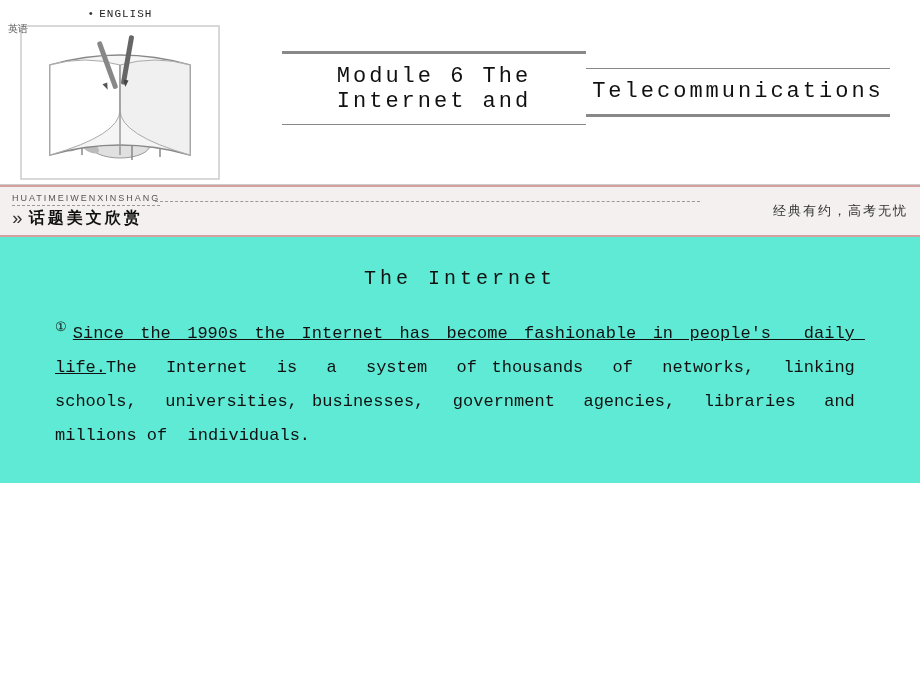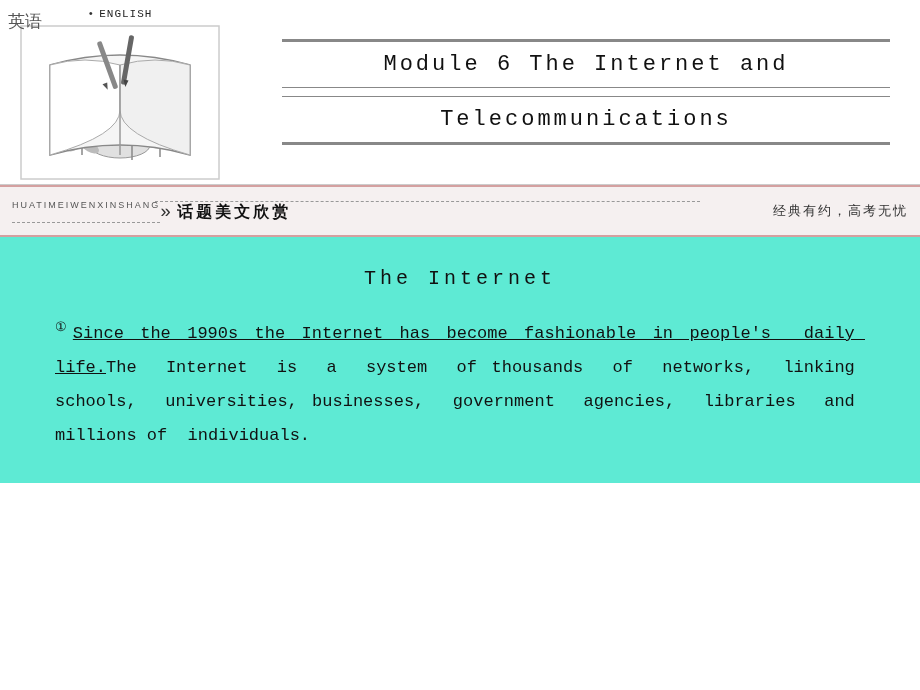--- a/index.html
+++ b/index.html
@@ -46,32 +46,31 @@
       gap: 4px;
     }
 
     .english-badge::before {
       content: '•';
       color: #333;
     }
 
     .subject-label {
       position: absolute;
-      top: 10px;
+      top: 22px;
       left: 8px;
-      font-size: 17px;
+      font-size: 10px;
       color: #555;
       font-family: 'SimSun', serif;
     }
 
     .header-right {
       flex: 1;
       display: flex;
-      flex-direction: column;
-      justify-content: center;
+      justify-content: flex-end;
       align-items: center;
       padding: 20px 30px;
     }
 
     .module-line1 {
       width: 100%;
       border-top: 3px solid #888;
       border-bottom: 1px solid #888;
       padding: 10px 0;
       text-align: center;
@@ -250,21 +249,21 @@
   </div>
 
   <div class="header-right">
     <div class="module-line1">Module 6  The Internet and</div>
     <div class="module-line2">Telecommunications</div>
   </div>
 </div>
 
 <div class="section-banner">
   <div class="banner-left">
-    <div style="display:flex; flex-direction:row; justify-content:center;">
+    <div style="display:flex; flex-direction:column; justify-content:center;">
       <div class="banner-text-small">HUATIMEIWENXINSHANG</div>
       <div style="display:flex; align-items:center; gap:6px; margin-top:2px;">
         <span class="banner-icon">»</span>
         <span class="banner-title">话题美文欣赏</span>
       </div>
     </div>
   </div>
   <div class="dashed-line"></div>
   <div class="banner-right">经典有约，高考无忧</div>
 </div>

